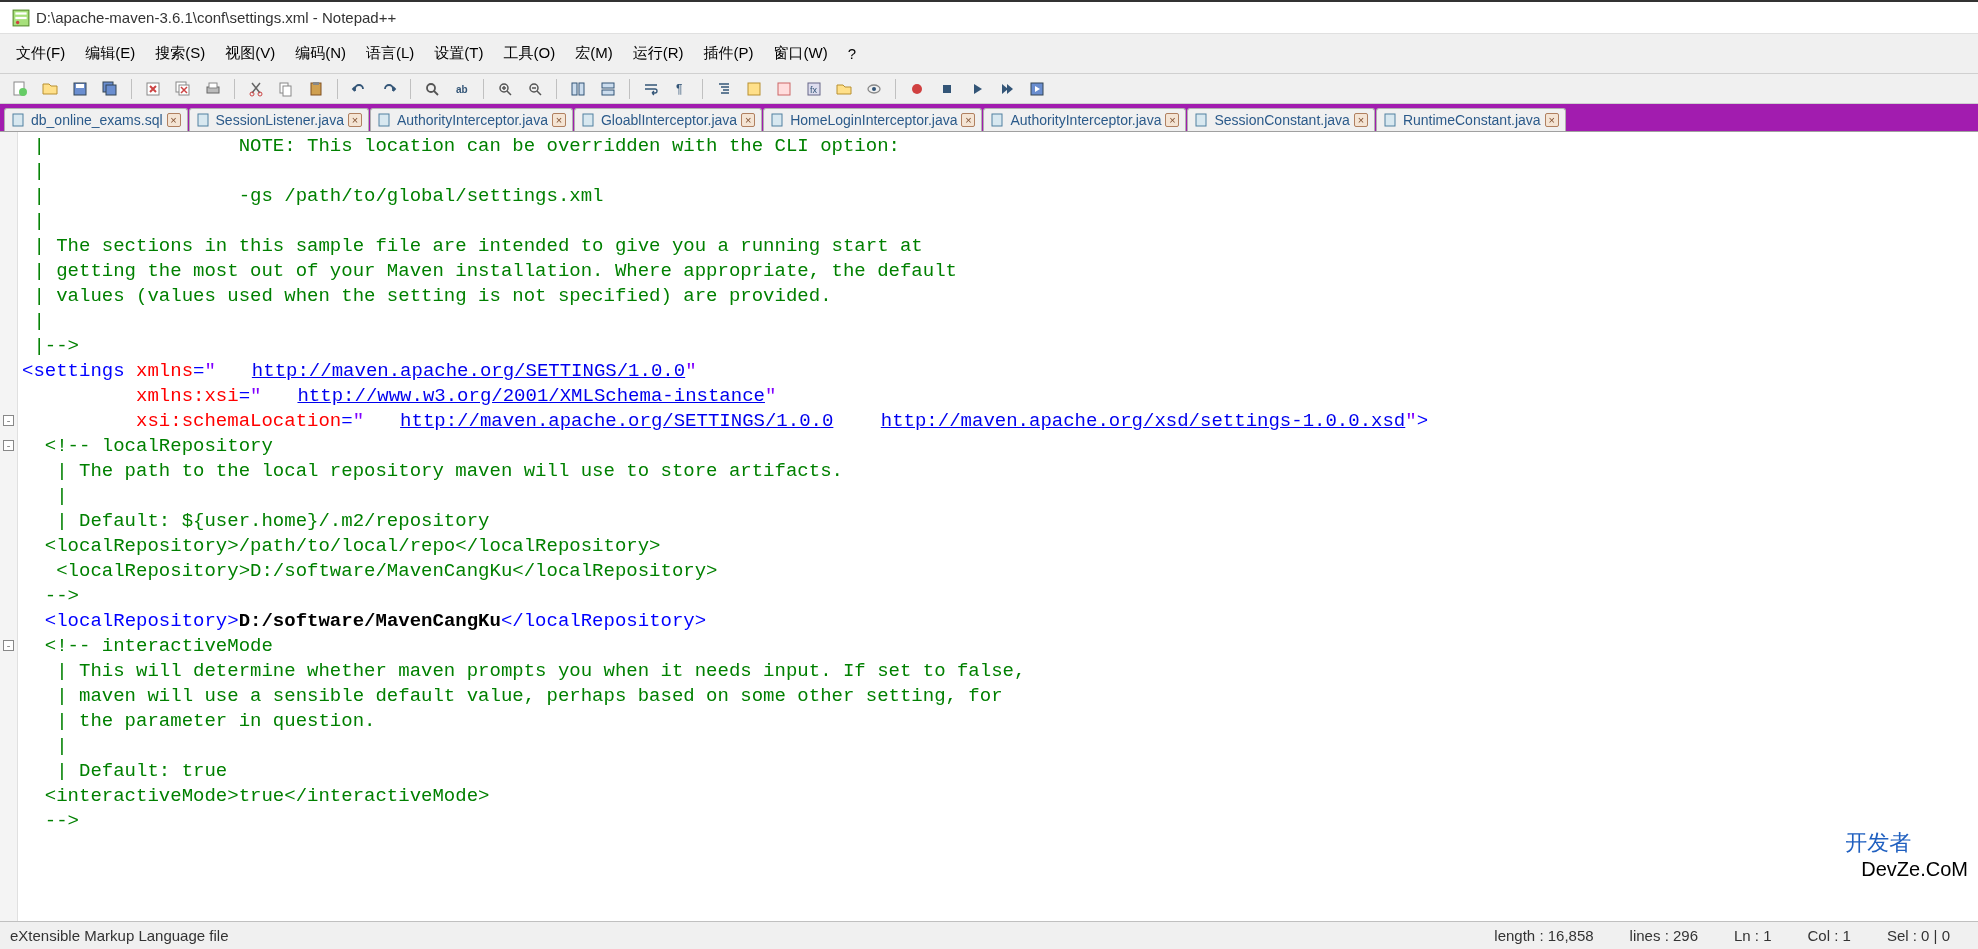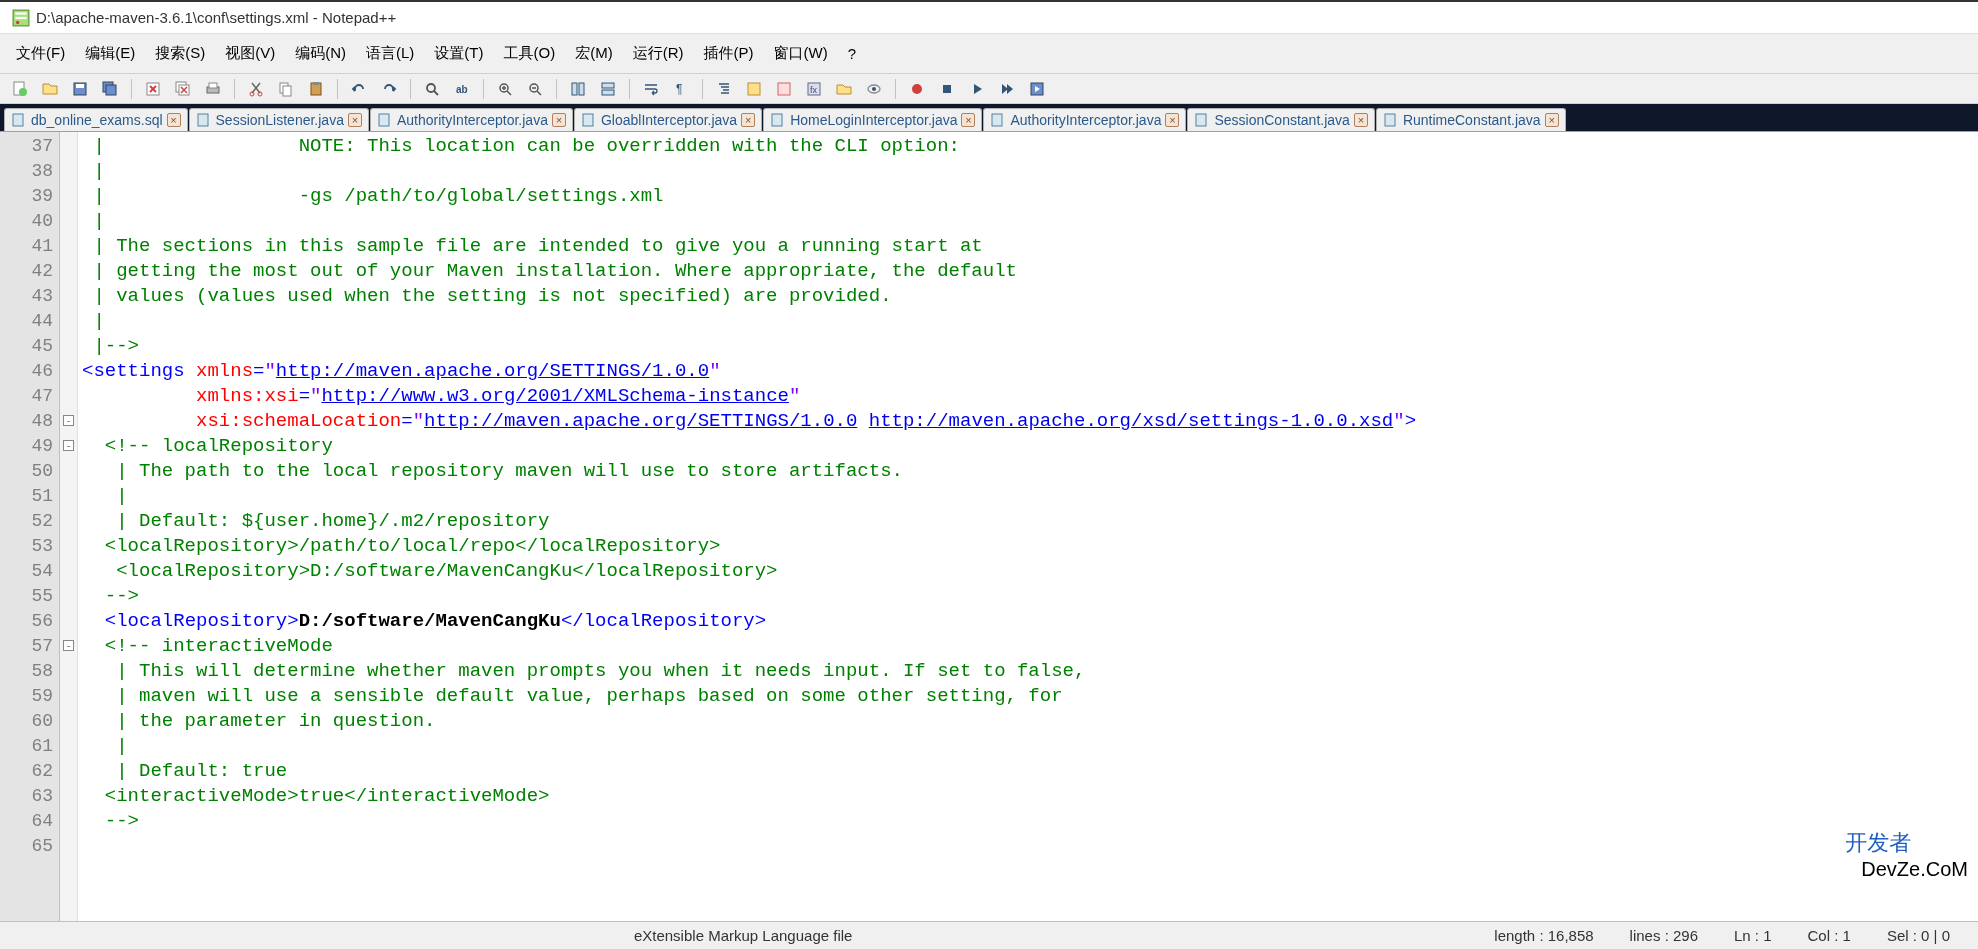--- a/index.html
+++ b/index.html
@@ -59,21 +59,21 @@
     border: 1px solid transparent;
     border-radius: 2px;
   }
   .tool-sep {
     width: 1px; height: 20px;
     background: #c0c0c0;
     margin: 0 3px;
   }
   .tab-bar {
     height: 28px;
-    background: #0f172a;
+    background: #a21caf;
     display: flex;
     align-items: flex-end;
     padding: 0 4px;
     gap: 0;
     border-bottom: 1px solid #a0a0a0;
   }
   .tab {
     display: flex;
     align-items: center;
     padding: 3px 6px 3px 6px;
@@ -151,33 +151,33 @@
     line-height: 25px;
     padding: 2px 0 0 4px;
     white-space: pre;
     color: #000;
     overflow: hidden;
   }
   .c-comment { color: #008000; }
   .c-tag { color: #0000ff; }
   .c-attr { color: #ff0000; }
   .c-str { color: #8000ff; }
-  .c-url { color: #0000ee; text-decoration: underline; }
+  .c-url { color: #0000ee; text-decoration: underline; margin-left: 36px; }
   .c-text { color: #000000; font-weight: bold; }
   .status-bar {
     height: 28px;
     background: #f0f0f0;
     border-top: 1px solid #c0c0c0;
     display: flex;
     align-items: center;
     padding: 0 10px;
     font-size: 15px;
     color: #333;
   }
-  .status-left { flex: 1; text-align: center; }
+  .status-left { flex: 1; }
   .status-seg { padding: 0 18px; }
   .watermark {
     position: absolute;
     right: 10px;
     bottom: 40px;
     font-size: 22px;
     font-weight: normal;
     color: #2060c0;
     text-shadow: 1px 1px 0 #fff;
     pointer-events: none;
@@ -472,50 +472,20 @@
         <svg width="14" height="14">
           <rect x="1" y="1" width="10" height="12" fill="#d8e8f0" stroke="#5080a0"></rect>
         </svg>
       </span>
     <span>RuntimeConstant.java</span>
     <span class="close-x">×</span>
   </div>
 </div>
 
 <div class="editor-area">
-  <div class="gutter" id="gutter">37
-38
-39
-40
-41
-42
-43
-44
-45
-46
-47
-48
-49
-50
-51
-52
-53
-54
-55
-56
-57
-58
-59
-60
-61
-62
-63
-64
-65
-</div>
   <div class="fold-gutter" id="foldgutter">
       <div>&nbsp;</div>
       <div>&nbsp;</div>
       <div>&nbsp;</div>
       <div>&nbsp;</div>
       <div>&nbsp;</div>
       <div>&nbsp;</div>
       <div>&nbsp;</div>
       <div>&nbsp;</div>
       <div>&nbsp;</div>

